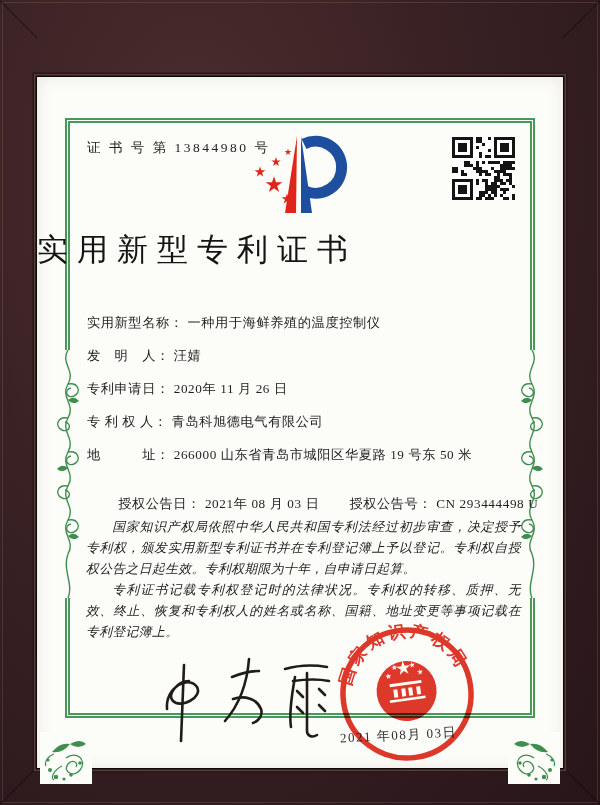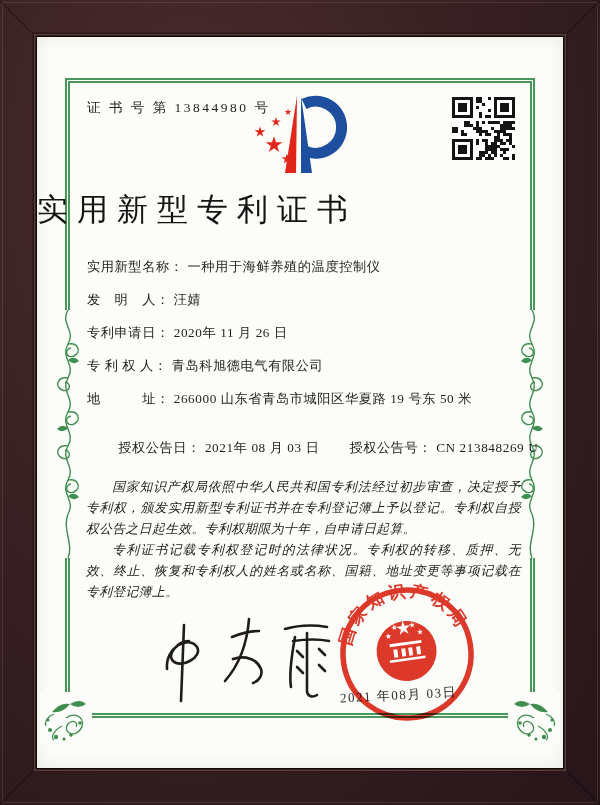--- a/index.html
+++ b/index.html
@@ -6,34 +6,34 @@
   .stage{position:relative;width:600px;height:805px;margin:0 auto;overflow:hidden;
     background:radial-gradient(ellipse at 32% 22%, #4c2d2d 0%, #3a2224 42%, #27151a 100%);
     font-family:"Liberation Serif","DejaVu Serif",serif;}
   .stage .outer-hl{position:absolute;inset:2px;border:1px solid rgba(214,176,150,.16);pointer-events:none;}
   .miter{position:absolute;width:53px;height:1px;background:rgba(12,5,7,.5);}
   .m-tl{top:0;left:0;transform-origin:0 0;transform:rotate(45deg);}
   .m-tr{top:0;right:0;transform-origin:100% 0;transform:rotate(-45deg);}
   .m-bl{bottom:0;left:0;transform-origin:0 100%;transform:rotate(-45deg);}
   .m-br{bottom:0;right:0;transform-origin:100% 100%;transform:rotate(45deg);}
   .paper{position:absolute;inset:37px;background:#fcfcf9;
-    box-shadow:0 0 0 1.5px #0f0809, 0 0 0 3px #5d3c37, 0 0 0 4.5px #2a1719, inset 0 0 16px rgba(70,50,35,.10);}
+    box-shadow:0 0 0 1.5px #0f0809, 0 0 0 3px #5d3c37, 0 0 0 4.5px #2a1719, inset 0 0 16px rgba(70,50,35,.10);margin-top:40px;}
   .green-border{position:absolute;left:28px;right:28px;top:41px;bottom:50px;
     border:5px double #4a9859;pointer-events:none;}
   .ornament{position:absolute;background:#fcfcf9;display:flex;align-items:center;justify-content:center;}
   .vine{left:17px;top:273px;width:28px;height:248px;}
   .vine.right{left:auto;right:17px;transform:scaleX(-1);}
   .floral{width:52px;height:52px;top:655px;left:3px;}
   .floral.right{left:auto;right:3px;transform:scaleX(-1);}
   .cert-no{position:absolute;left:50px;top:62px;font-size:13.5px;letter-spacing:2.5px;color:#222;}
   .logo{position:absolute;left:50%;top:54px;transform:translateX(-50%);}
   .qr{position:absolute;left:415px;top:60px;width:63px;height:63px;}
   .title{position:absolute;left:0;right:0;top:152px;
     font-size:31px;letter-spacing:9px;color:#141414;font-weight:500;}
-  .fields{position:absolute;left:50px;right:36px;top:221px;font-size:13.2px;color:#1e1e1e;}
+  .fields{position:absolute;left:50px;right:36px;top:237px;font-size:13.2px;color:#1e1e1e;}
   .frow{height:33px;white-space:pre;letter-spacing:.6px;}
   .frow .lbl{margin-right:4px;}
   .frow.double .pair2{margin-left:30px;}
   .body-text{position:absolute;left:49px;right:42px;top:440px;
     font-size:12.8px;line-height:21px;color:#1c1c1c;text-align:justify;font-style:italic;letter-spacing:.4px;}
   .body-text p{margin:0;text-indent:2.05em;}
   .director{position:absolute;left:50px;top:601px;font-size:14.5px;color:#1a1a1a;letter-spacing:2px;line-height:28px;}
   .signature{position:absolute;left:100px;top:570px;}
   .seal{position:absolute;left:295px;top:542px;width:150px;height:150px;
     transform:rotate(-8deg);mix-blend-mode:multiply;opacity:.93;}
@@ -285,21 +285,21 @@
 
     <div class="title">实用新型专利证书</div>
 
     <div class="fields">
       <div class="frow"><span class="lbl">实用新型名称：</span><span>一种用于海鲜养殖的温度控制仪</span></div>
       <div class="frow"><span class="lbl">发　明　人：</span><span>汪婧</span></div>
       <div class="frow"><span class="lbl">专利申请日：</span><span>2020年 11 月 26 日</span></div>
       <div class="frow"><span class="lbl">专 利 权 人：</span><span>青岛科旭德电气有限公司</span></div>
       <div class="frow"><span class="lbl">地　　　址：</span><span>266000 山东省青岛市城阳区华夏路 19 号东 50 米</span></div>
       <div class="frow double">
-        <span class="lbl">授权公告日：</span><span>2021年 08 月 03 日</span><span class="pair2 lbl">授权公告号：</span><span>CN 213848269 U</span>
+        <span class="lbl">授权公告日：</span><span>2021年 08 月 03 日</span><span class="pair2 lbl">授权公告号：</span><span>CN 293444498 U</span>
       </div>
     </div>
 
     <div class="body-text">
       <p>国家知识产权局依照中华人民共和国专利法经过初步审查，决定授予专利权，颁发实用新型专利证书并在专利登记簿上予以登记。专利权自授权公告之日起生效。专利权期限为十年，自申请日起算。</p>
       <p>专利证书记载专利权登记时的法律状况。专利权的转移、质押、无效、终止、恢复和专利权人的姓名或名称、国籍、地址变更等事项记载在专利登记簿上。</p>
     </div>
 
 
     <div class="signature">

